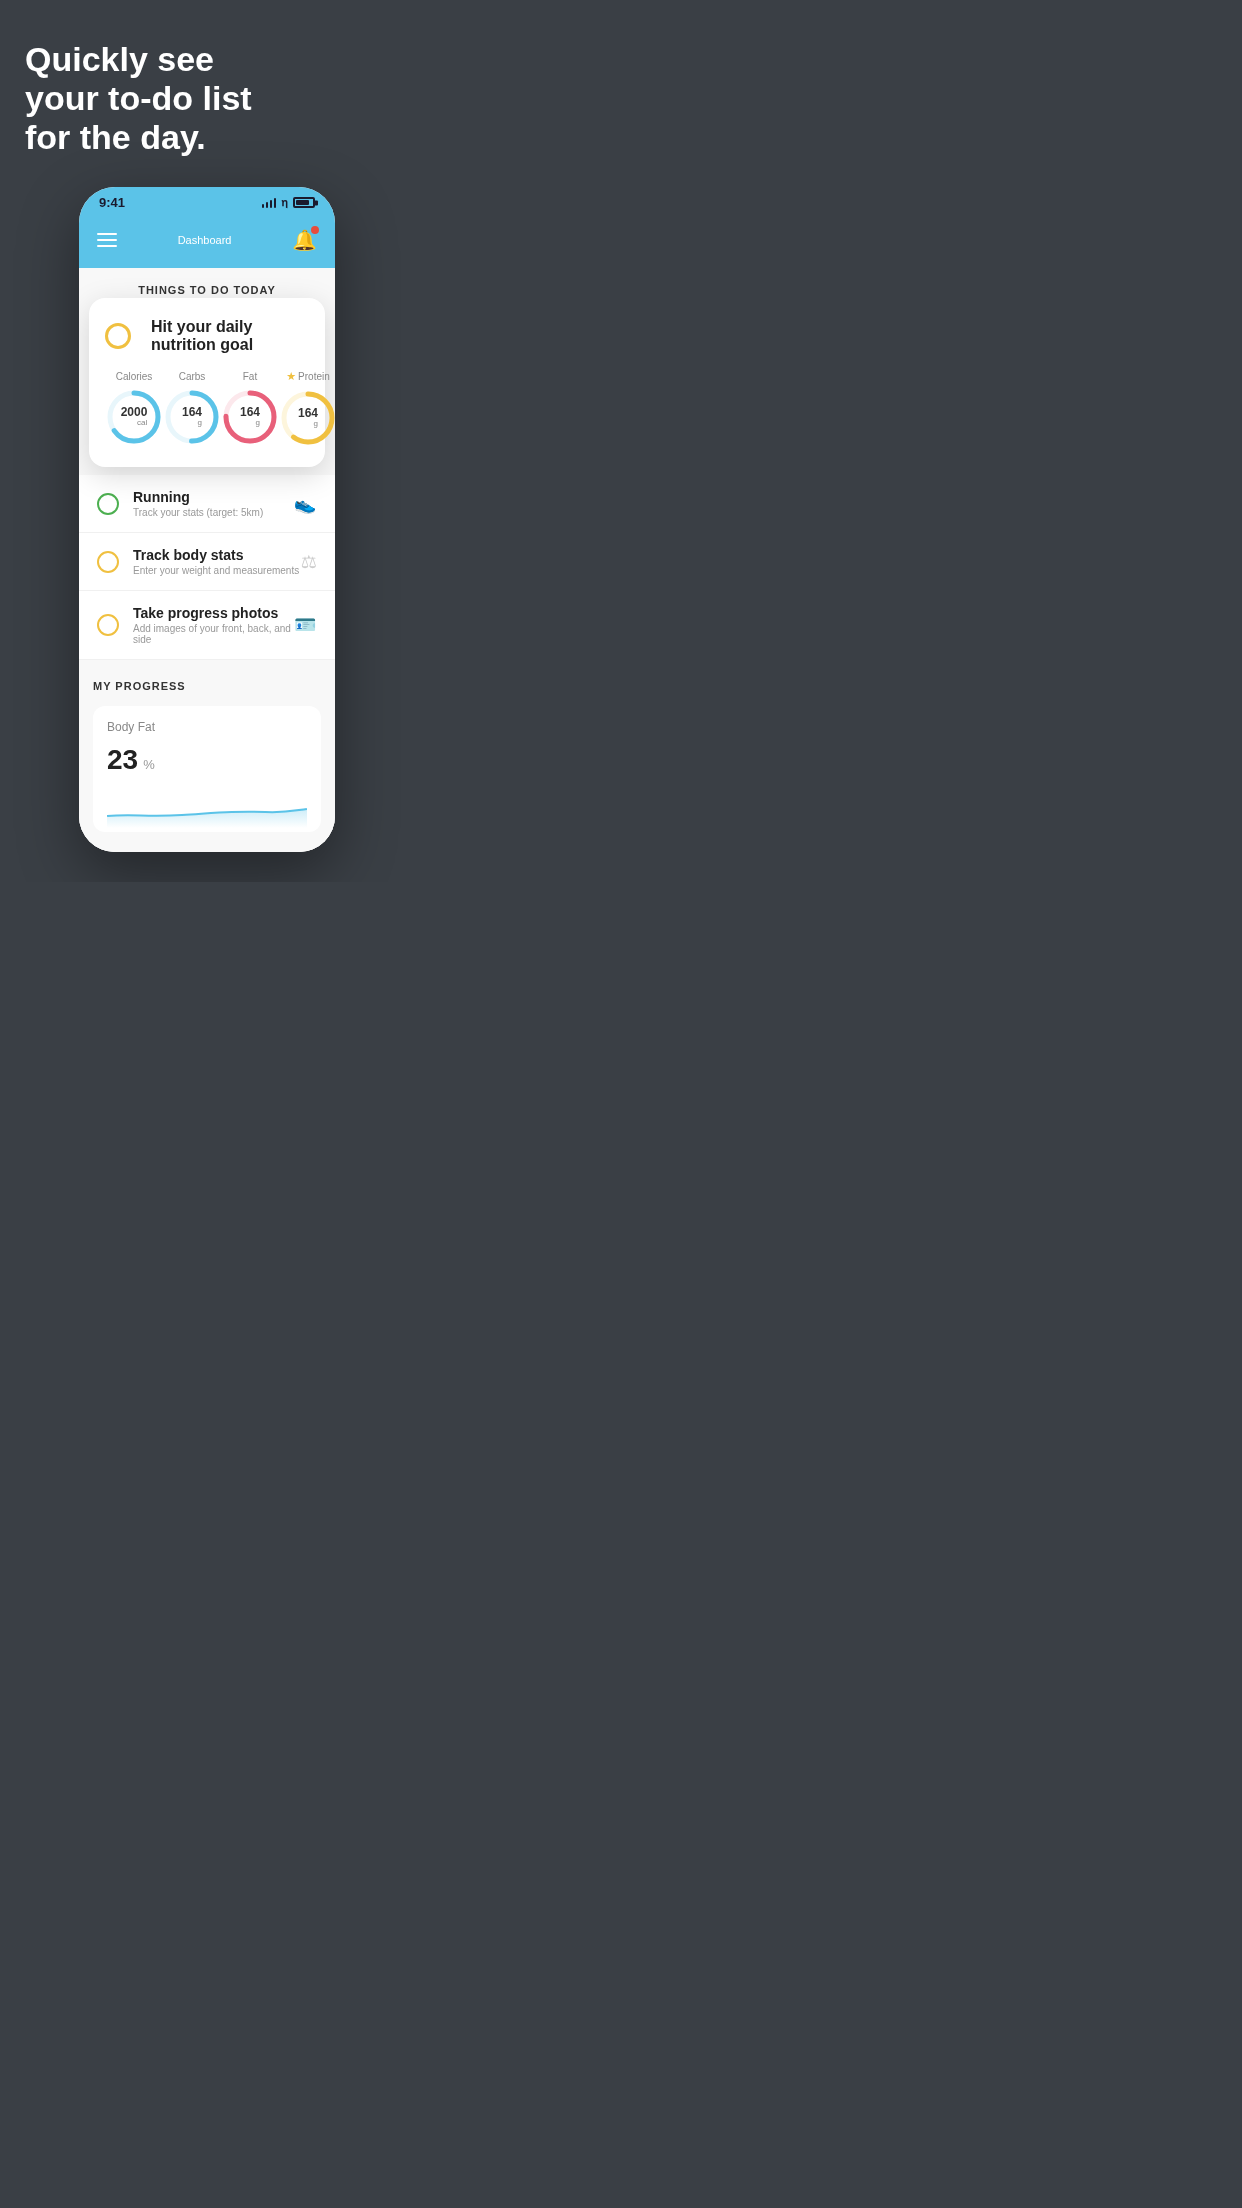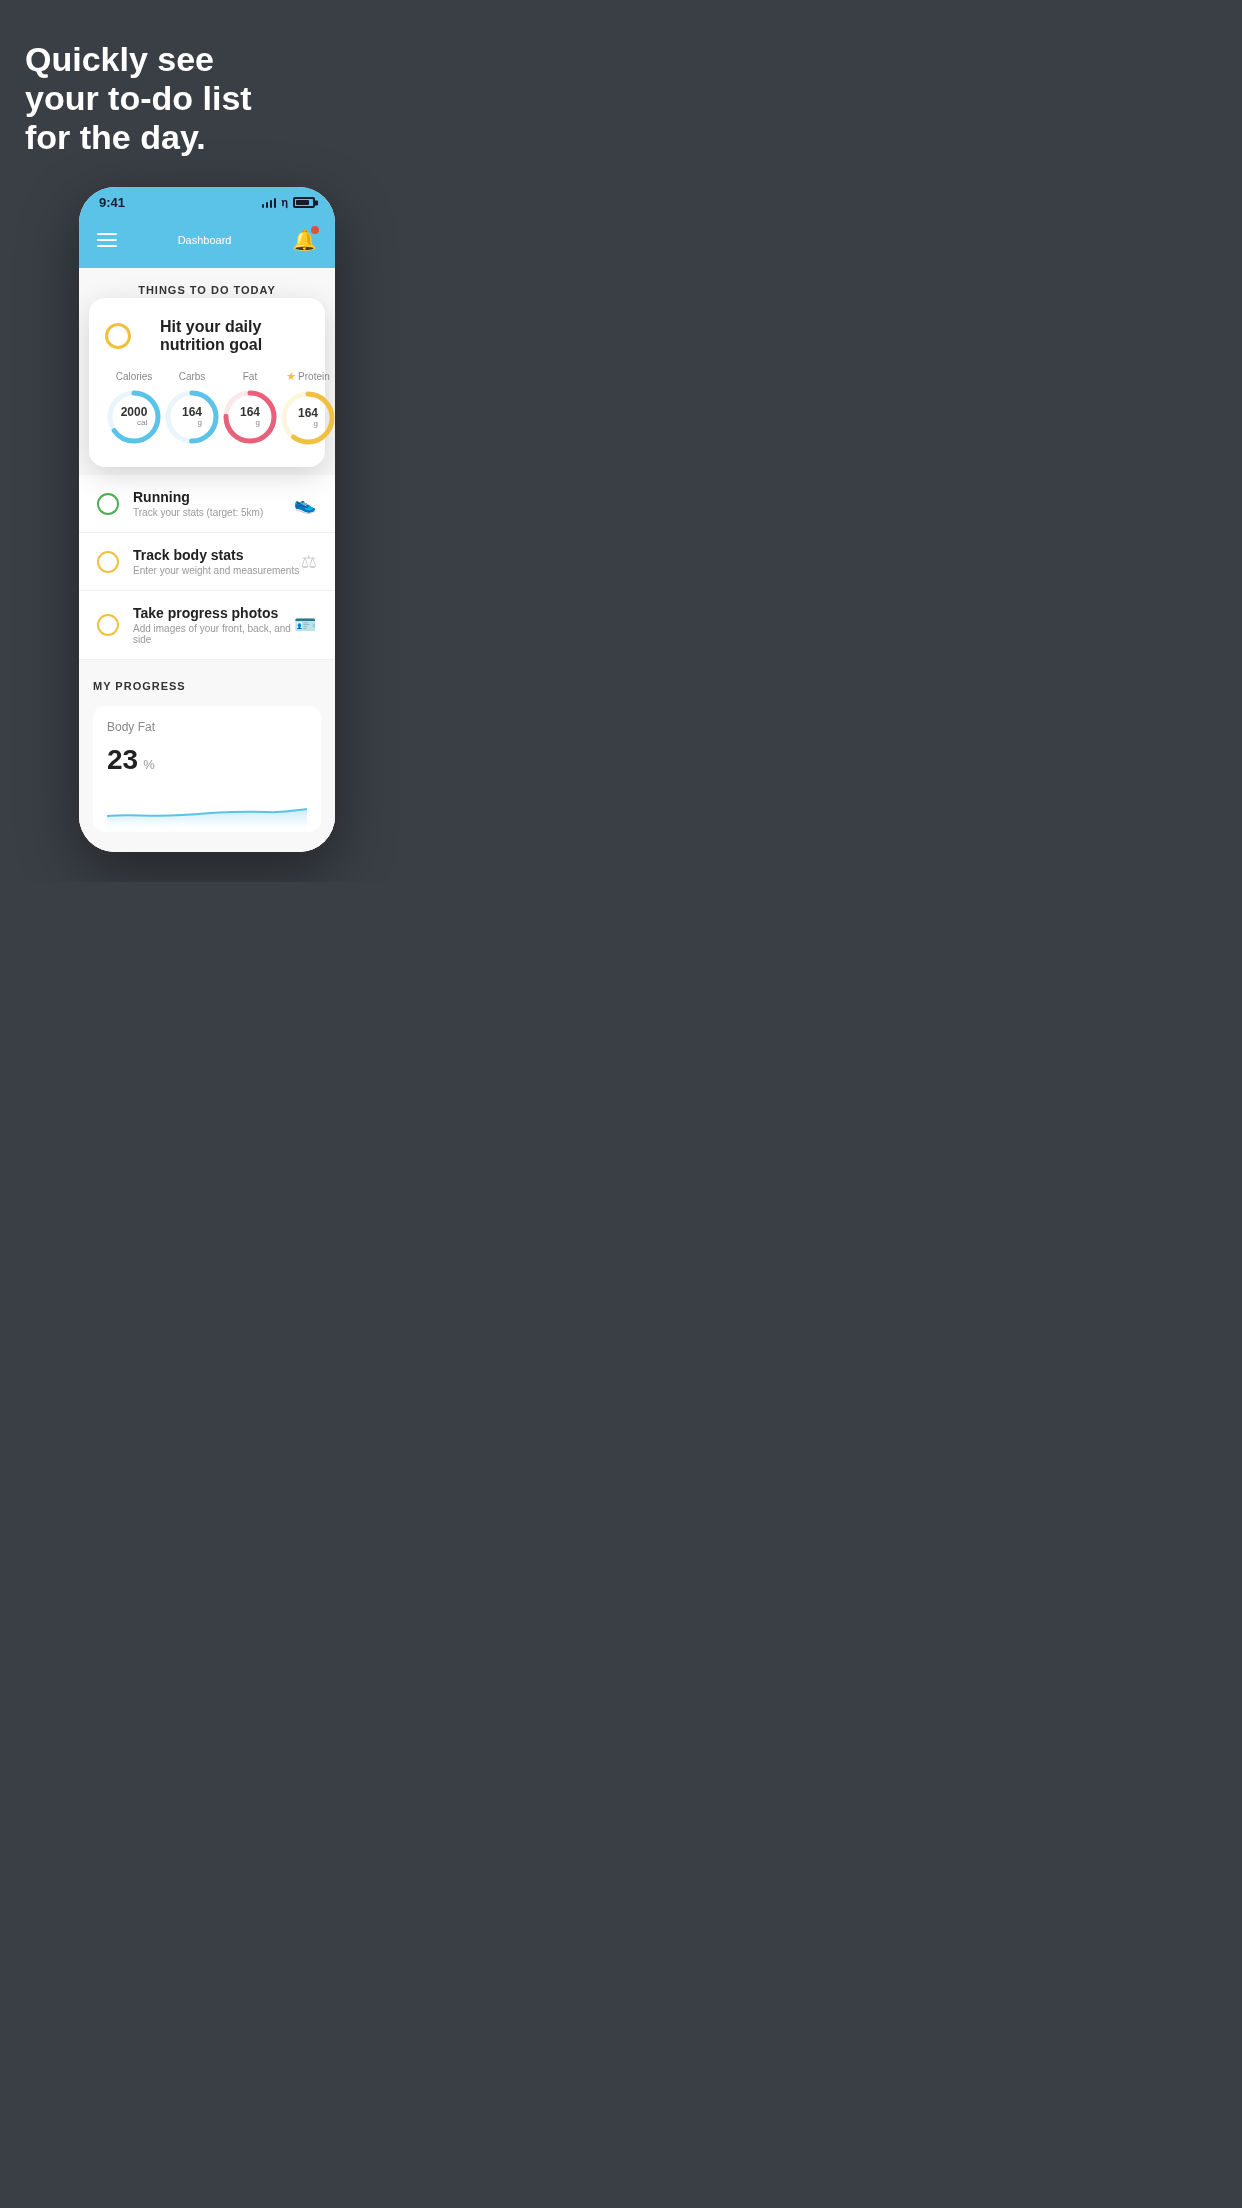--- a/index.html
+++ b/index.html
@@ -179,21 +179,21 @@
       box-shadow: 0 8px 30px rgba(0,0,0,0.15);
       margin: -10px 10px 0 10px;
       padding: 20px 16px;
       position: relative;
       z-index: 10;
     }
 
     .card-header {
       display: flex;
       align-items: center;
-      gap: 29px;
+      gap: 20px;
       margin-bottom: 16px;
       justify-content: center;
     }
 
     .circle-check {
       width: 26px;
       height: 26px;
       border-radius: 50%;
       border: 3px solid #f0c040;
       flex-shrink: 0;

